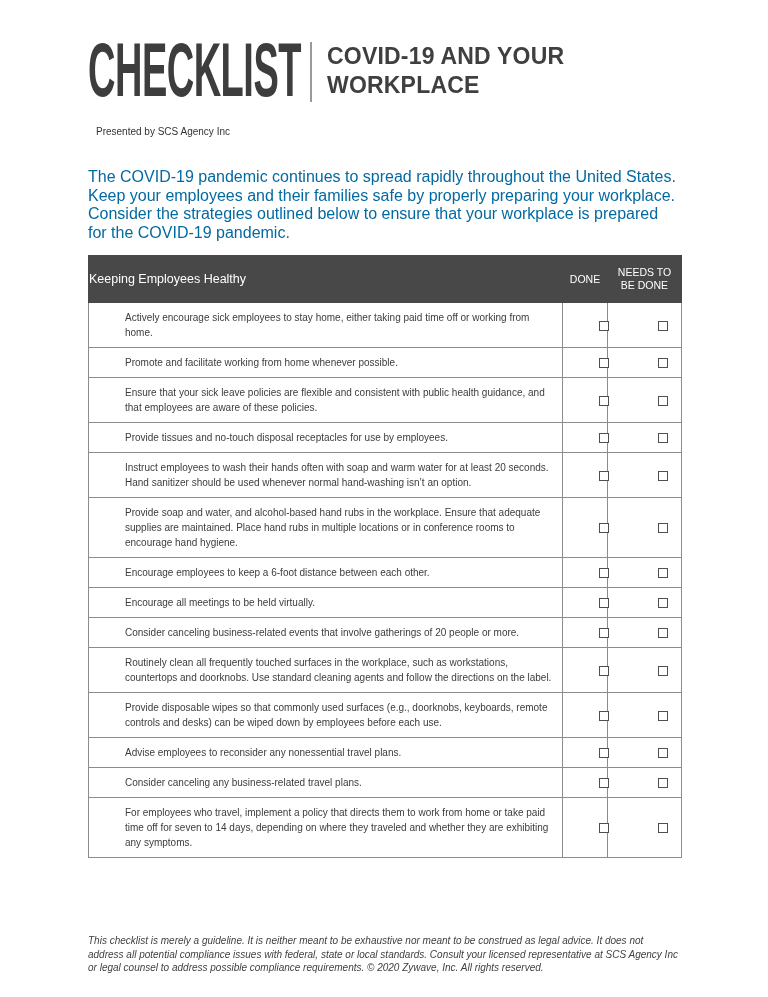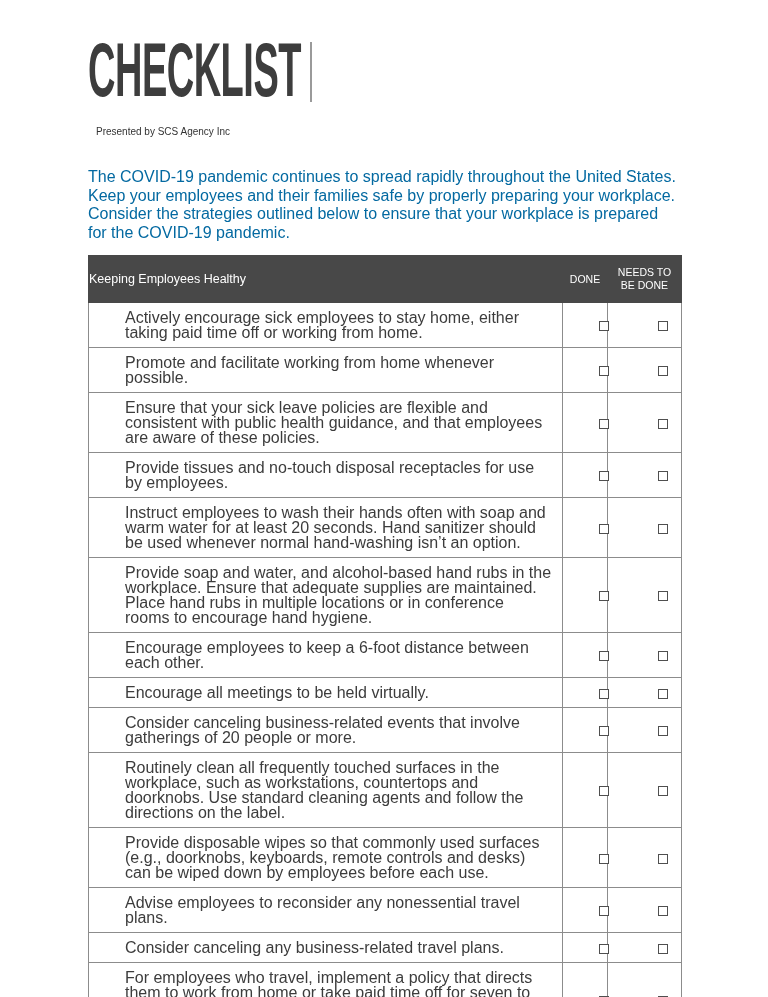--- a/index.html
+++ b/index.html
@@ -68,21 +68,21 @@
   }
   th.section{
     text-align:left;font-size:12.5px;
   }
   th.colhead{
     text-align:center;font-size:10.5px;line-height:13px;
     padding:0 6px;
   }
   table.checklist tbody td{
     border:1px solid var(--border);
-    font-size:16px;line-height:15px;color:#3c3c3c;
+    font-size:10px;line-height:15px;color:#3c3c3c;
     vertical-align:middle;
     padding-left:36px;
   }
   td.item{padding:7px 10px 7px 10px;}
   td.check{text-align:center;}
   .checkbox{
     display:inline-block;width:10px;height:10px;
     border:1.5px solid var(--checkbox-border);
     background:#ffffff;vertical-align:middle;
   }
@@ -96,20 +96,24 @@
 </head>
 <body>
 
 <div class="page">
 
   <div class="masthead">
     <div class="logo-box">
       <span class="logo-text">CHECKLIST</span>
     </div>
     <div class="logo-divider"></div>
+    <h1 class="doc-title">
+      <span>COVID-19 AND YOUR</span>
+      <span>WORKPLACE</span>
+    </h1>
   </div>
 
   <div class="presented">Presented by SCS Agency Inc</div>
 
   <p class="intro">The COVID-19 pandemic continues to spread rapidly throughout the United States. Keep your employees and their families safe by properly preparing your workplace. Consider the strategies outlined below to ensure that your workplace is prepared for the COVID-19 pandemic.</p>
 
   <table class="checklist">
     <colgroup>
       <col class="c-item">
         <col class="c-done">

